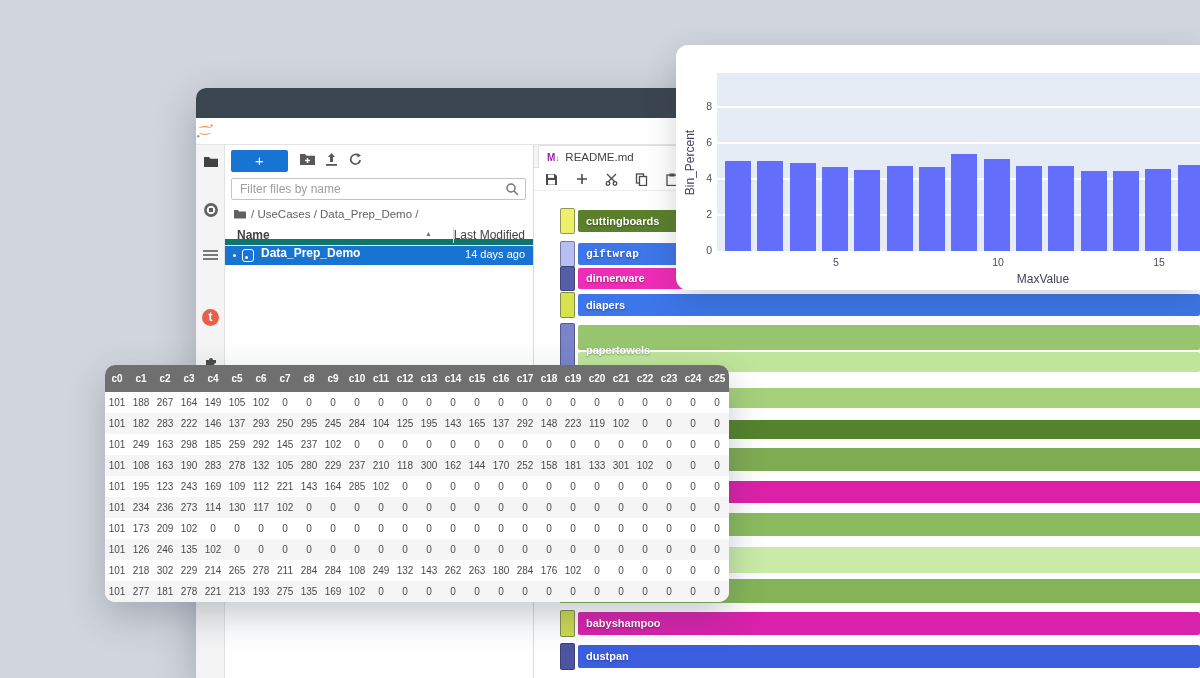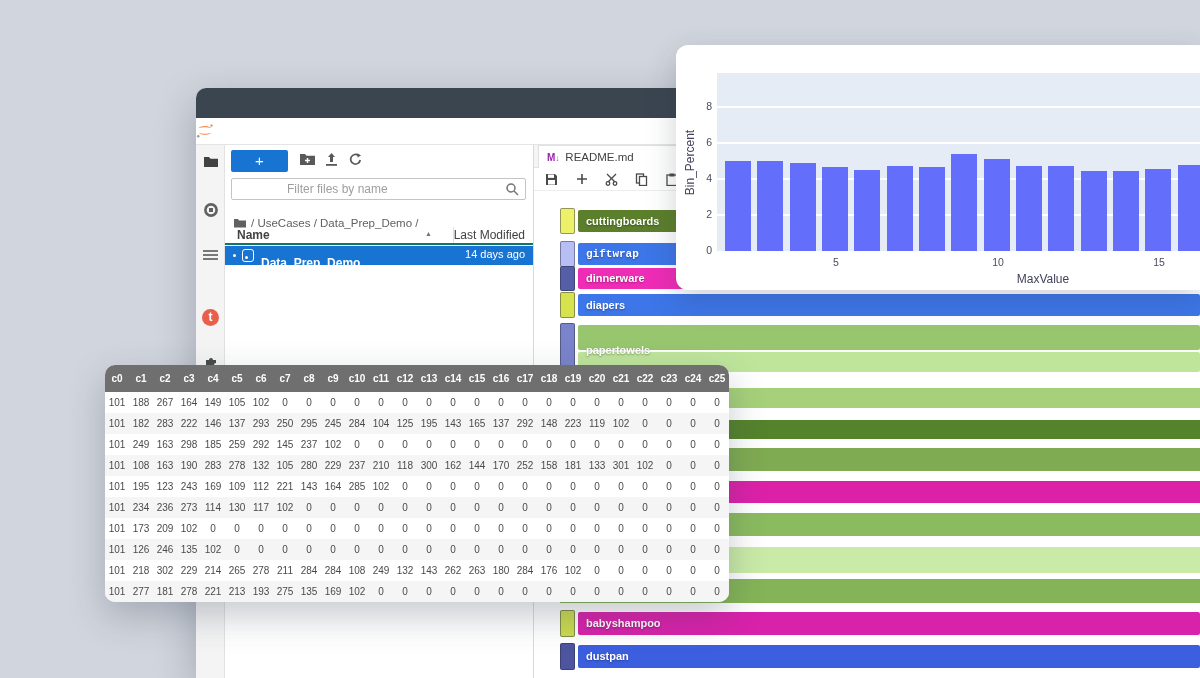--- a/index.html
+++ b/index.html
@@ -29,39 +29,39 @@
     font-weight:bold; font-size:12px; line-height:17px; text-align:center; }
 
   
   #filebrowser { position:absolute; left:29px; top:0; width:308px; bottom:0; background:#fff; }
   #new-btn { position:absolute; left:6px; top:5px; width:57px; height:22px; background:#1874D2;
     border:none; border-radius:2px; color:#fff; font-size:15px; line-height:20px; }
   .fb-toolbtn { position:absolute; top:7px; width:18px; height:18px; }
   #search-box { position:absolute; left:6px; top:33px; width:295px; height:22px;
     border:1px solid #C4C4C4; border-radius:2px; background:#fff; }
   #search-box input { position:absolute; left:0; top:0; width:100%; height:100%; border:none; outline:none;
-    padding:0 24px 0 8px; font-size:12px; color:#6d28d9; font-family:inherit; background:transparent;margin-left:47px; }
+    padding:0 24px 0 8px; font-size:12px; color:#6d28d9; font-family:inherit; background:transparent; }
   #search-box input::placeholder { color:#9E9E9E; }
   #search-icon { position:absolute; right:6px; top:3px; }
   #breadcrumb { position:absolute; left:9px; top:62px; height:14px; display:flex; align-items:center;
-    font-size:11.5px; color:#616161;margin-top:9px; }
+    font-size:11.5px; color:#616161; }
   #breadcrumb svg { margin-right:5px; }
   #list-header { position:absolute; left:0; top:81px; width:100%; height:19px;
-    border-bottom:2px solid #0f766e; font-size:12px; color:#424242; }
+    border-bottom:6px solid #0f766e; font-size:12px; color:#424242; }
   #col-name { position:absolute; left:12px; top:2px; font-weight:bold; }
   #sort-caret { position:absolute; left:200px; top:4px; font-size:7px; color:#757575; }
   #col-divider { position:absolute; left:228px; top:1px; width:1px; height:16px; background:#E0E0E0; }
   #col-modified { position:absolute; right:8px; top:2px; }
   #selected-row { position:absolute; left:0; top:101px; width:100%; height:19px; background:#1874D2;
     color:#fff; font-size:12px; }
   #selected-row .dot { position:absolute; left:8px; top:8px; width:3px; height:3px; border-radius:50%; background:#fff; }
   #nb-icon { position:absolute; left:17px; top:3px; width:12px; height:13px;
     border:1.4px solid #fff; border-radius:3px; }
   #nb-icon i { position:absolute; left:2px; bottom:2px; width:3px; height:3px; border-radius:50%; background:#fff; }
-  #row-name { position:absolute; left:36px; top:10px; font-weight:bold;text-decoration:underline; }
+  #row-name { position:absolute; left:36px; top:0; font-weight:bold; }
   #row-modified { position:absolute; right:8px; top:2px; font-size:11px; }
 
   
   #editor { position:absolute; left:337px; top:0; right:0; bottom:0; background:#fff; border-left:1px solid #DADADA; }
   #tabbar { position:absolute; left:0; top:0; right:0; height:23px; background:#F5F5F5; border-bottom:1px solid #E0E0E0; }
   #tab { position:absolute; left:4px; top:0; width:160px; height:23px; background:#fff;
     border:1px solid #E0E0E0; border-bottom:none; display:flex; align-items:center; padding-left:8px;
     font-size:11.5px; color:#424242; }
   #md-icon { color:#9C27B0; font-weight:bold; font-size:10px; margin-right:6px; }
   #md-icon .dn { font-size:8px; }

